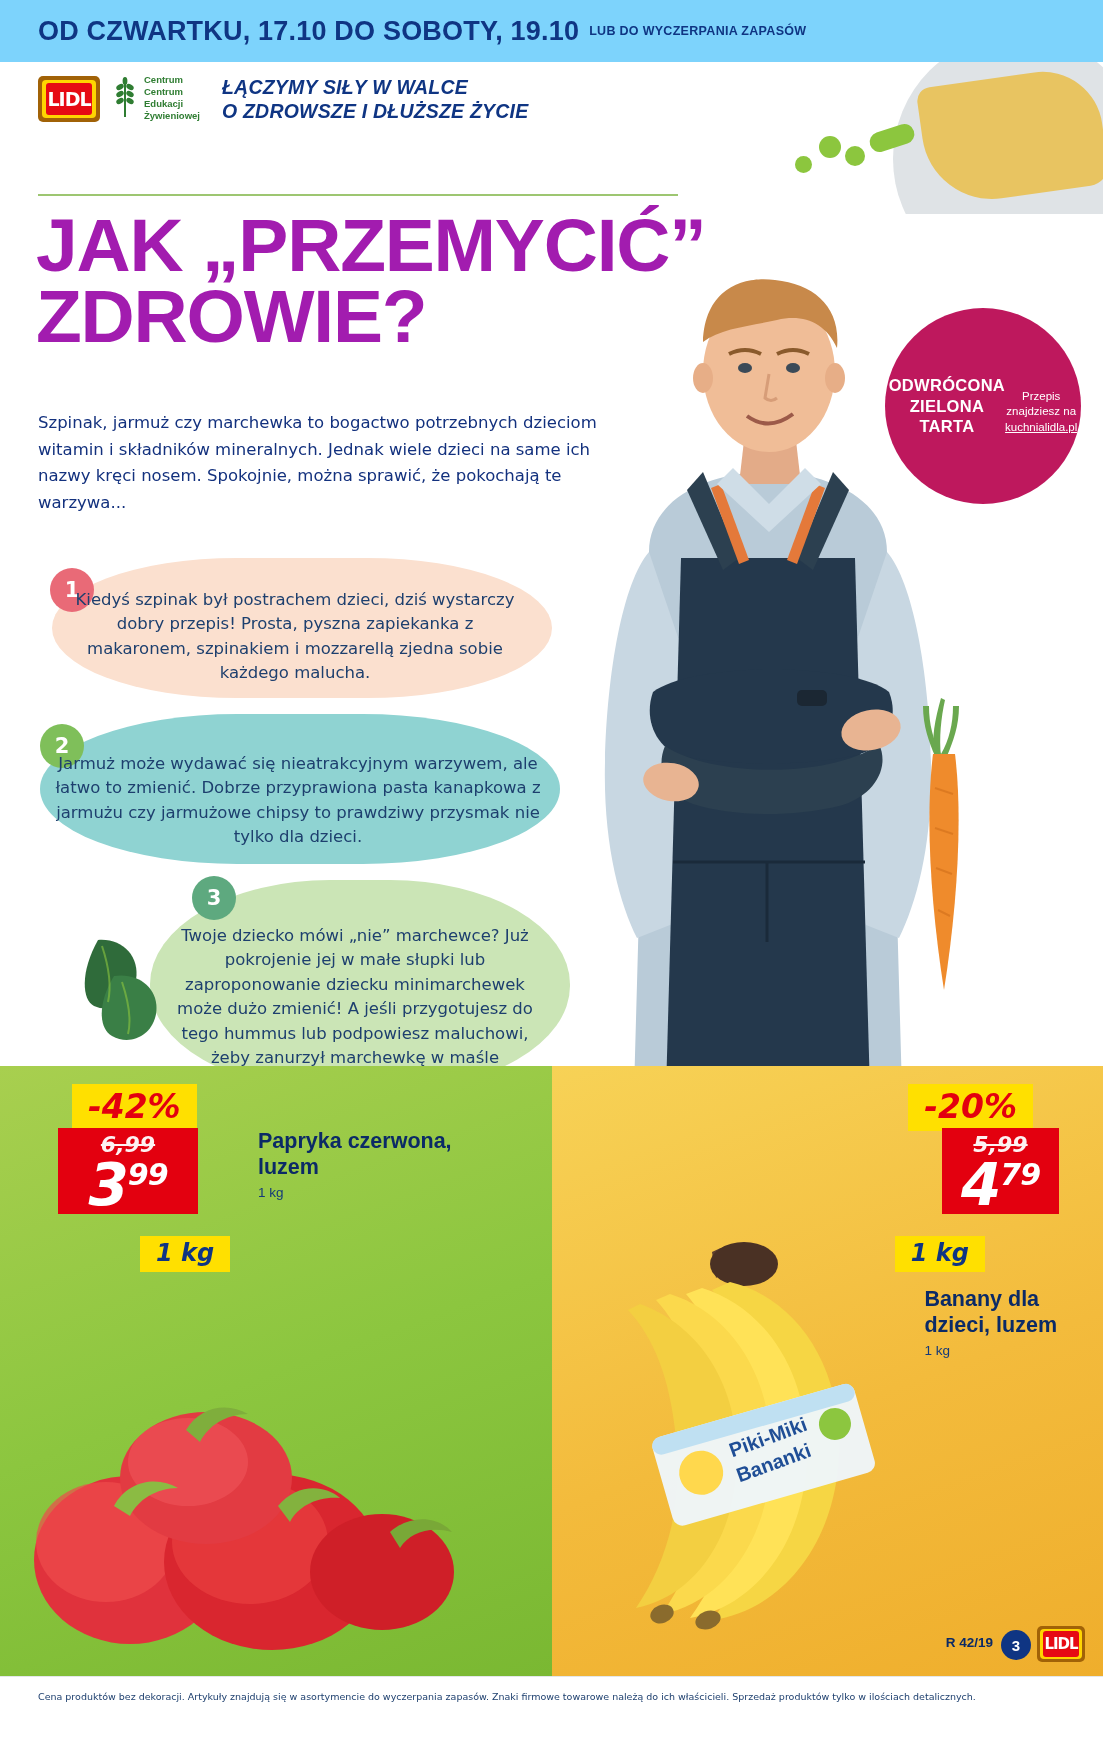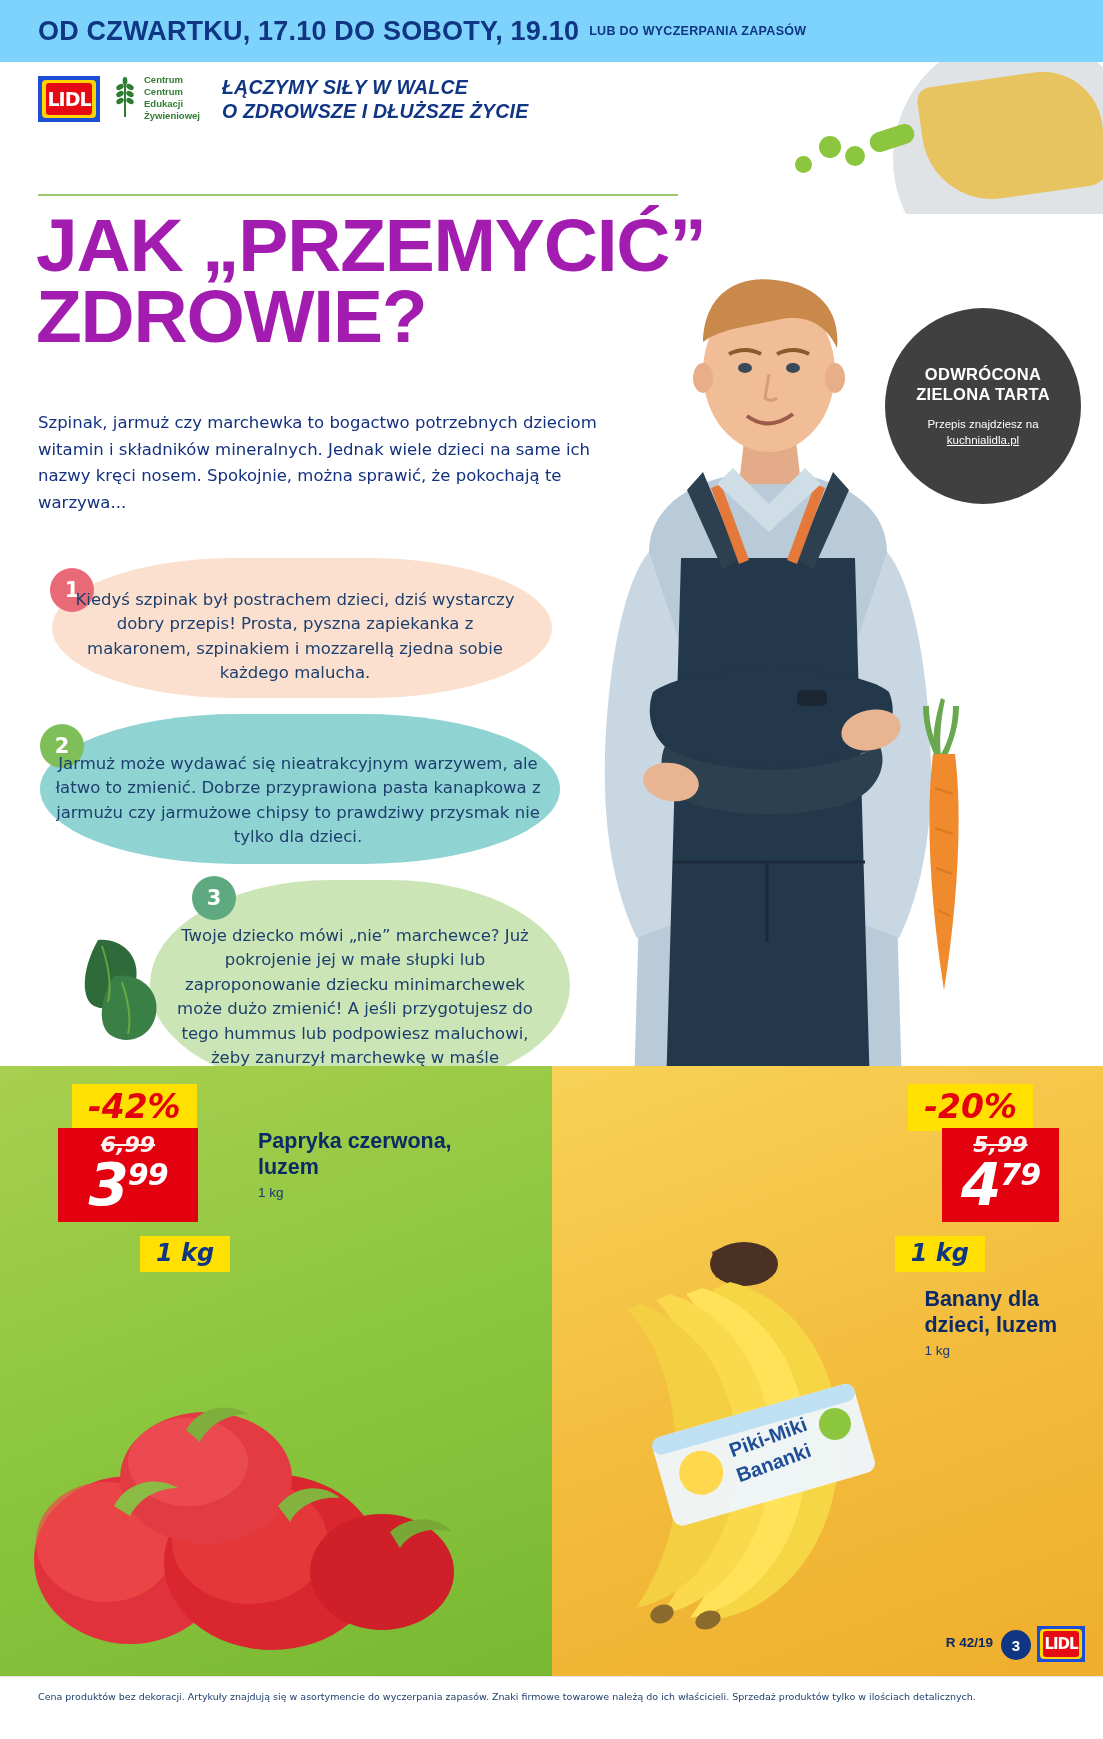--- a/index.html
+++ b/index.html
@@ -31,22 +31,22 @@
   }
 
   
   .hero {
     position: absolute; top: 62px; left: 0; width: 1103px; height: 1004px;
     background: #ffffff; overflow: hidden;
   }
 
   
   .lidl-logo {
-    position: absolute; width: 62px; height: 46px; border-radius: 0;
-    background: #1d4ed8; overflow: hidden;
+    position: absolute; width: 62px; height: 46px; border-radius: 5px;
+    background: #a16207; overflow: hidden;
   }
   .lidl-logo .yellowdot {
     position: absolute; left: 4px; top: 4px; width: 54px; height: 38px;
     background: #ffd500; border-radius: 4px;
   }
   .lidl-logo .reddot {
     position: absolute; left: 8px; top: 7px; width: 46px; height: 32px;
     background: #e60a14; border-radius: 3px;
   }
   .lidl-logo .ltext {
@@ -90,22 +90,22 @@
   }
 
   
   .chef-wrap {
     position: absolute; right: 120px; top: 160px; width: 430px; height: 905px;
   }
 
   
   .badge-circle {
     position: absolute; top: 246px; right: 22px; width: 196px; height: 196px;
-    border-radius: 50%; background: #404040; color: #fff;
-    display: flex; flex-direction: column; align-items: center; justify-content: center;
+    border-radius: 50%; background: #be185d; color: #fff;
+    display: flex; flex-direction: row; align-items: center; justify-content: center;
     text-align: center; padding: 0 16px;
   }
   .badge-circle .bt {
     font-weight: bold; font-size: 16.5px; line-height: 1.25; letter-spacing: .3px;
   }
   .badge-circle .bs { font-size: 11.5px; margin-top: 12px; line-height: 1.35; }
   .badge-circle .bs u { }
 
   
   .blob { position: absolute; }
@@ -173,21 +173,21 @@
   .offer-right { background: linear-gradient(160deg,#f7d256 0%,#f3bb3c 55%,#efae2c 100%); }
 
   .disc-badge {
     position: absolute; background: #ffe000; color: #e3000f;
     font-weight: bold; font-style: italic; font-size: 33px;
     padding: 6px 16px 8px; line-height: 1;
     font-family: "DejaVu Sans", sans-serif;
   }
   .pricebox {
     position: absolute; background: #e3000f; color: #fff;
-    padding: 6px 14px 8px; line-height: 1;
+    padding: 6px 14px 0; line-height: 1;
   }
   .pricebox .old {
     font-size: 22px; font-weight: bold; font-style: italic;
     text-decoration: line-through; text-align: center; opacity: .95;
     font-family: "DejaVu Sans", sans-serif;
   }
   .pricebox .new {
     font-weight: bold; font-style: italic; font-size: 58px;
     display: flex; align-items: flex-start; justify-content: center;
     font-family: "DejaVu Sans", sans-serif; letter-spacing: -1px;

